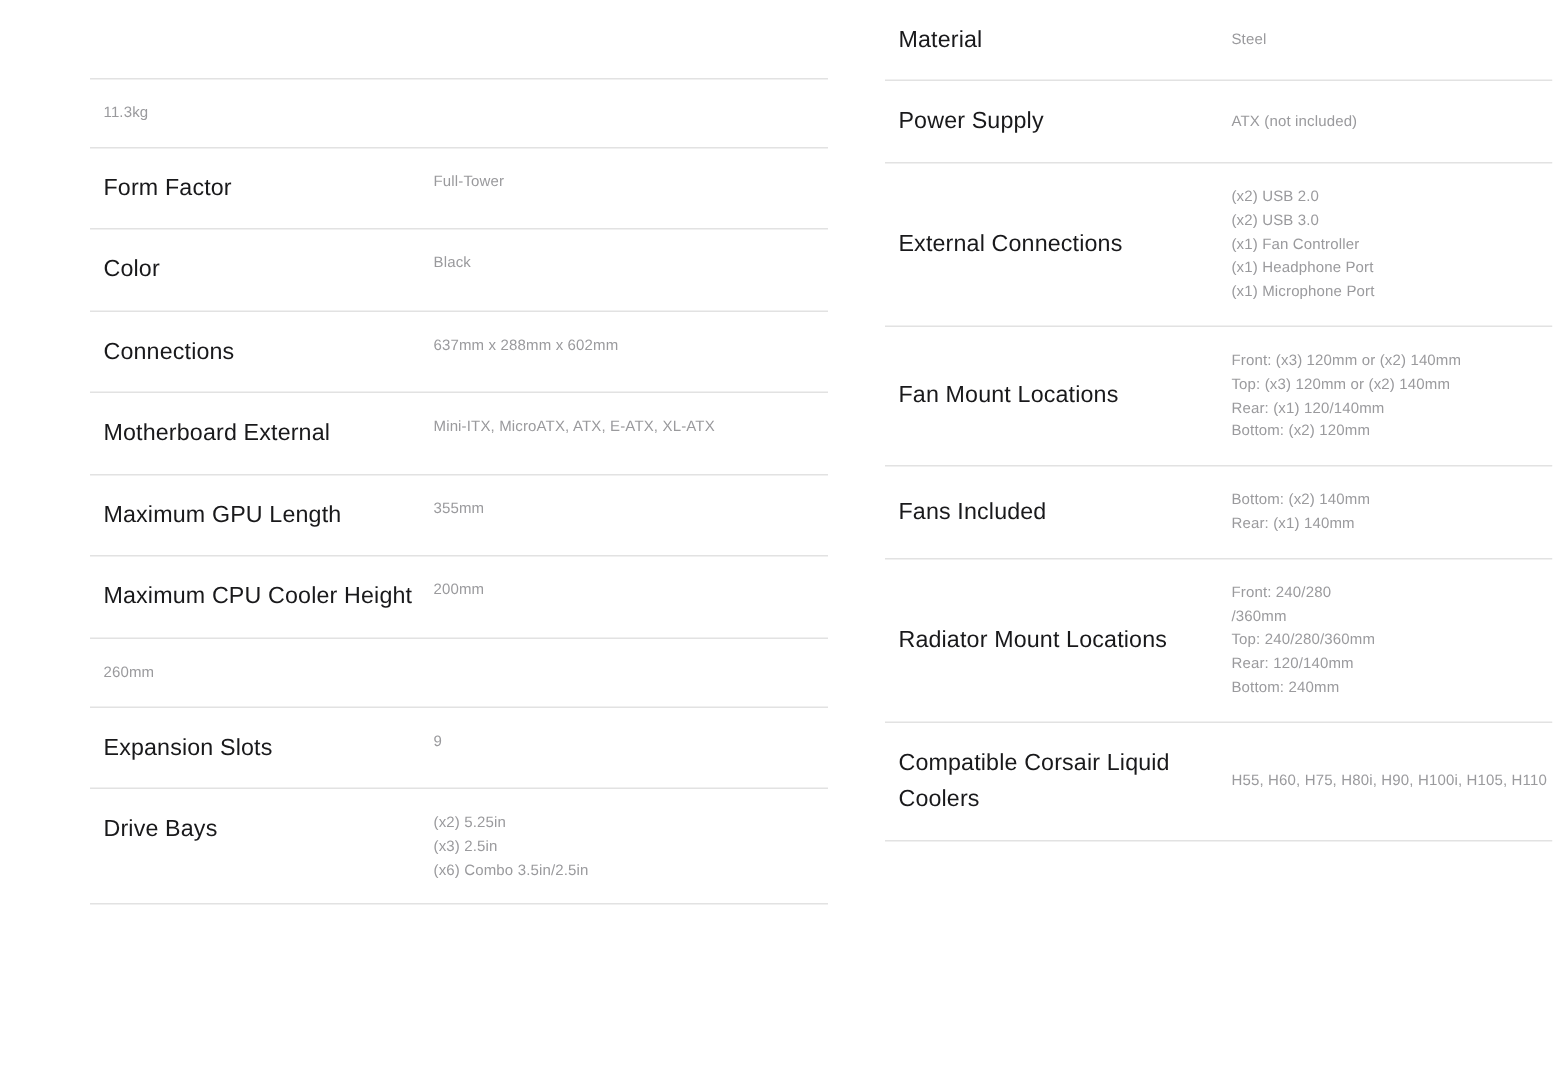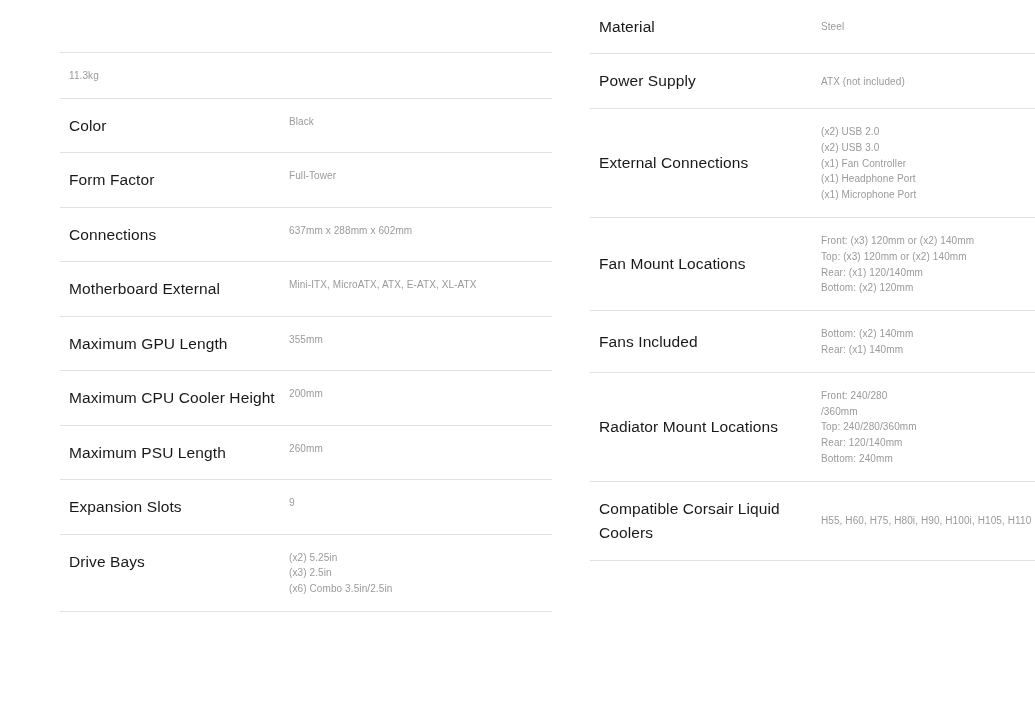--- a/index.html
+++ b/index.html
@@ -81,45 +81,44 @@
 </head>
 <body>
 
 <div class="page">
   <div class="spec-columns">
     <div class="column column-left">
         <div class="spec-row">
           <div class="spec-value">11.3kg</div>
         </div>
         <div class="spec-row">
+          <div class="spec-label">Form Factor</div>
+          <div class="spec-value">Full-Tower</div>
+        </div>
+        <div class="spec-row">
           <div class="spec-label">Color</div>
           <div class="spec-value">Black</div>
-        </div>
-        <div class="spec-row">
-          <div class="spec-label">Form Factor</div>
-          <div class="spec-value">Full-Tower</div>
         </div>
         <div class="spec-row">
           <div class="spec-label">Connections</div>
           <div class="spec-value">637mm x 288mm x 602mm</div>
         </div>
         <div class="spec-row">
           <div class="spec-label">Motherboard External</div>
           <div class="spec-value">Mini-ITX, MicroATX, ATX, E-ATX, XL-ATX</div>
         </div>
         <div class="spec-row">
           <div class="spec-label">Maximum GPU Length</div>
           <div class="spec-value">355mm</div>
         </div>
         <div class="spec-row">
           <div class="spec-label">Maximum CPU Cooler Height</div>
           <div class="spec-value">200mm</div>
         </div>
         <div class="spec-row">
-          <div class="spec-label">Maximum PSU Length</div>
           <div class="spec-value">260mm</div>
         </div>
         <div class="spec-row">
           <div class="spec-label">Expansion Slots</div>
           <div class="spec-value">9</div>
         </div>
         <div class="spec-row">
           <div class="spec-label">Drive Bays</div>
           <div class="spec-value">(x2) 5.25in
 (x3) 2.5in

